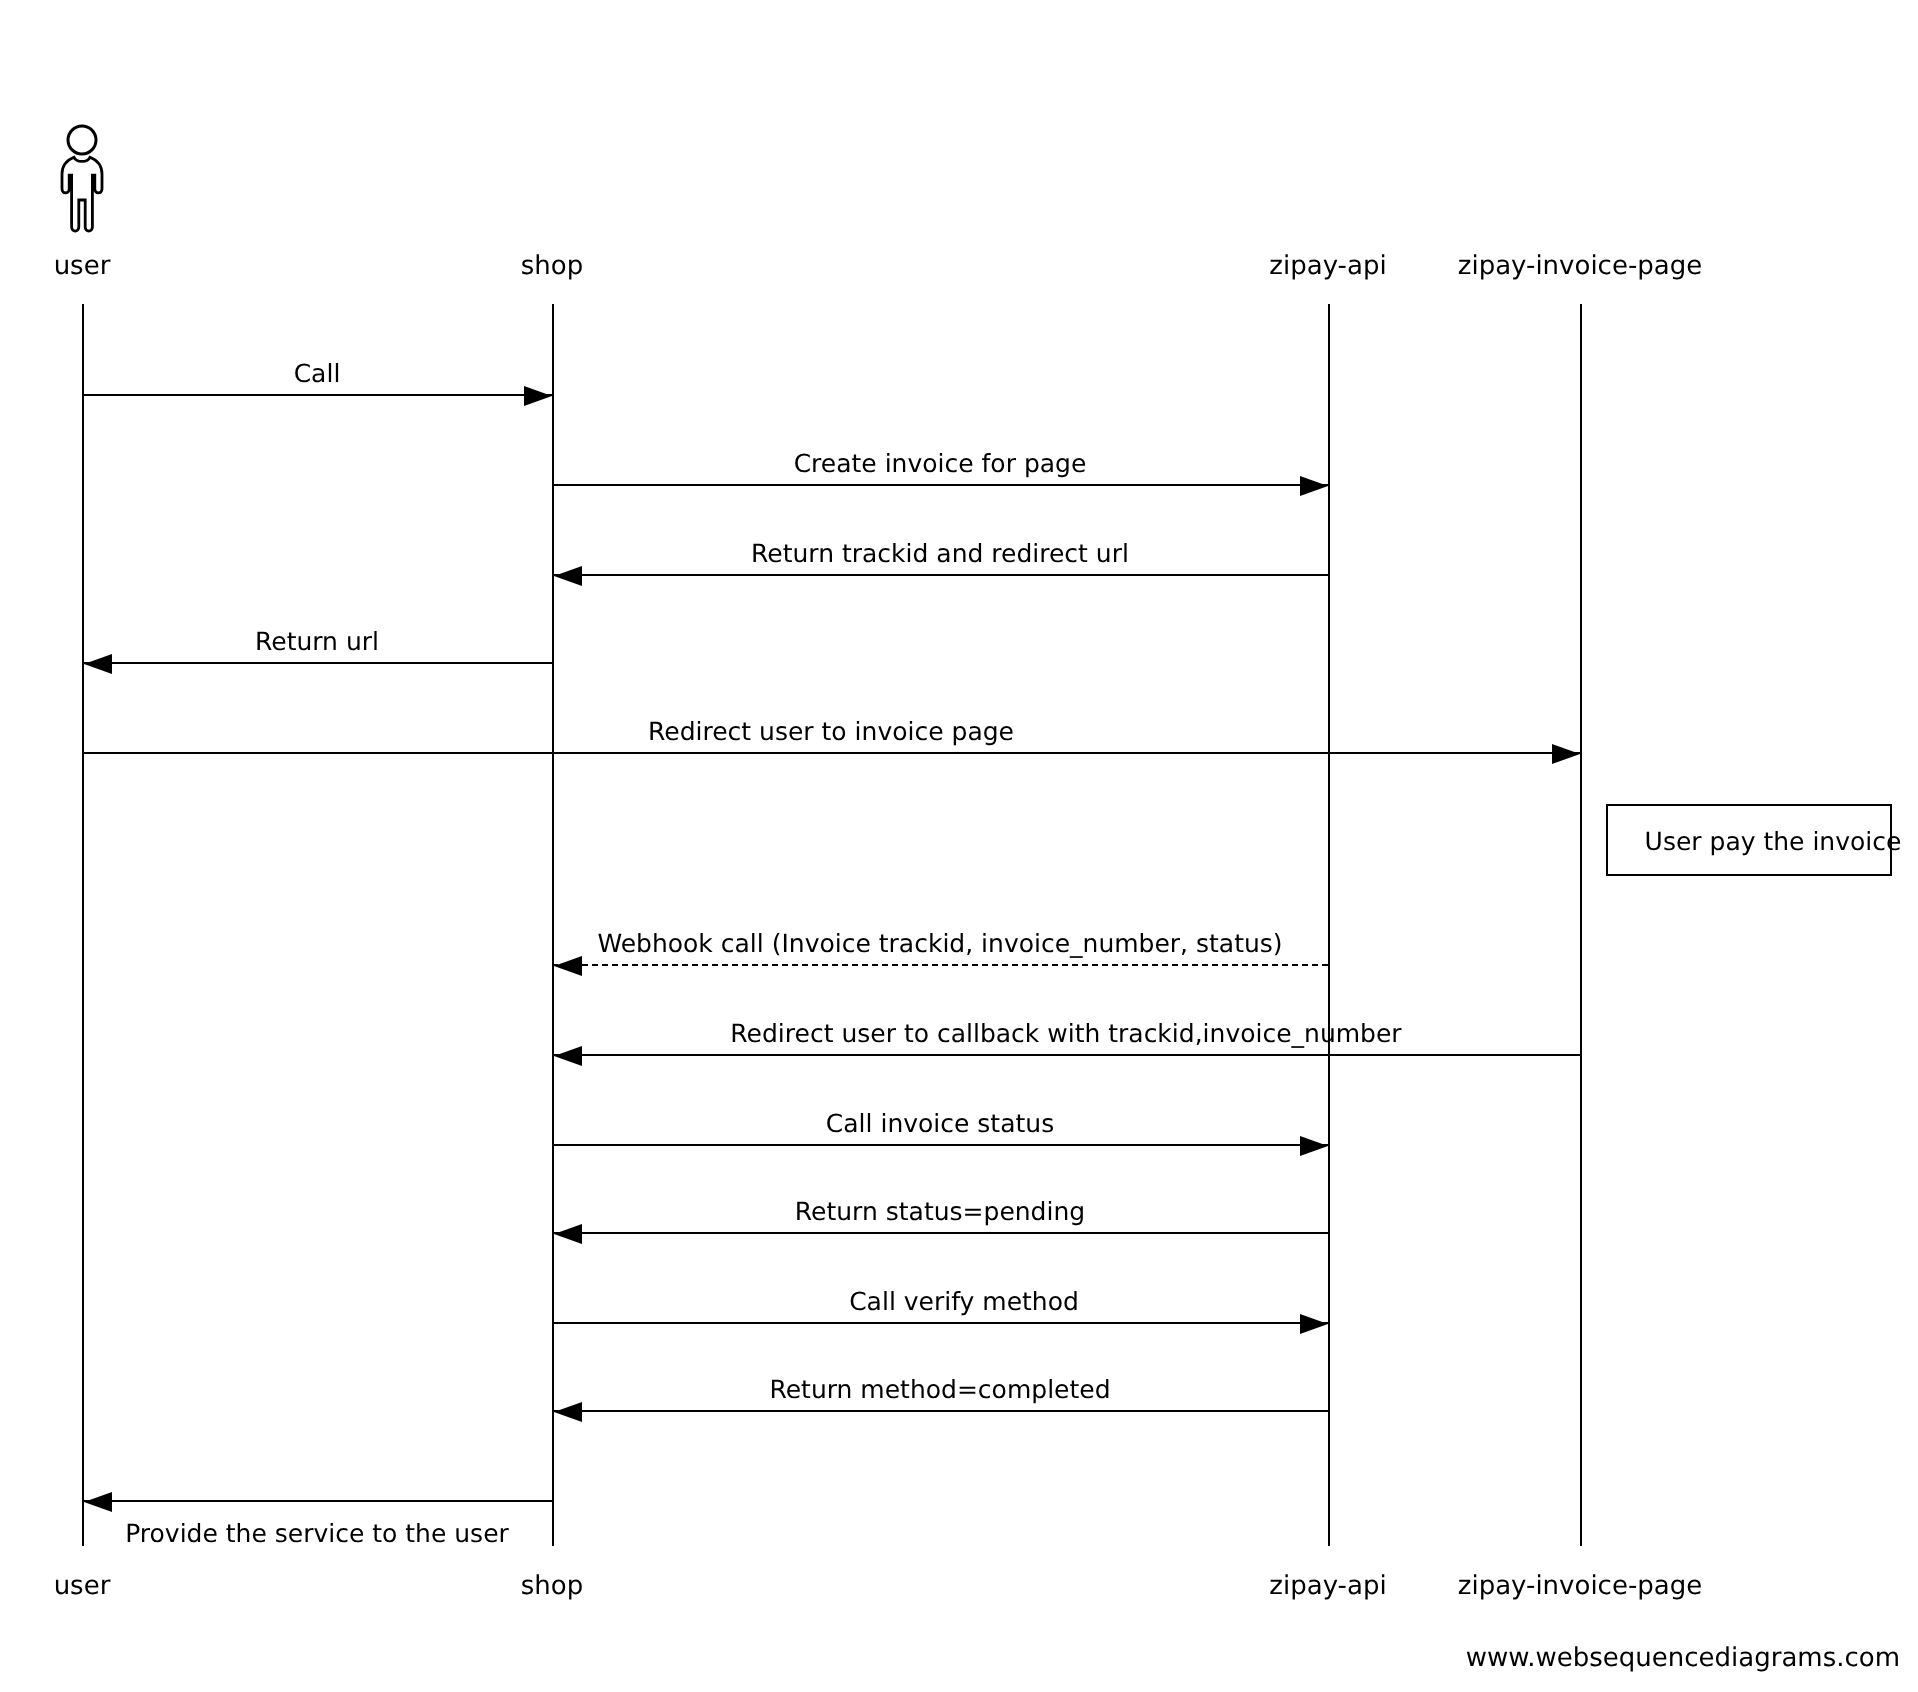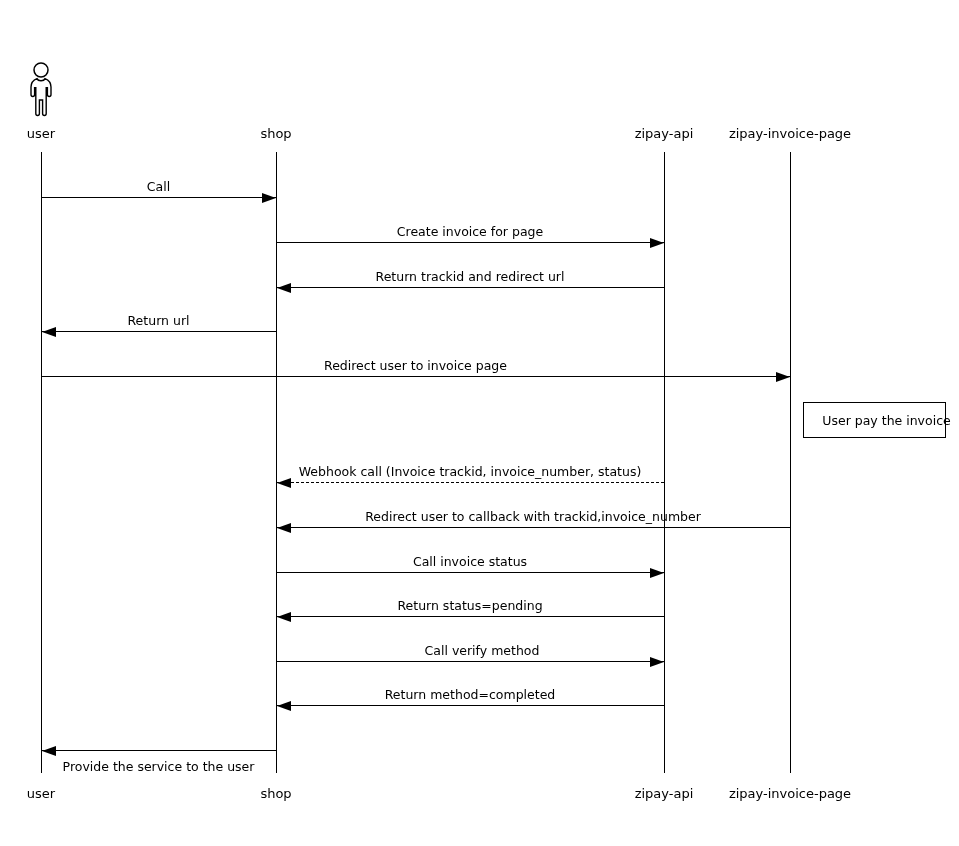--- a/index.html
+++ b/index.html
@@ -158,13 +158,14 @@
         <div class="arrowhead left" style="left: 277px; top: 700.5px;"></div>
         <div class="msg-label" style="left: 470px; top: 687px;">Return method=completed</div>
       </div>
       <div style="position: absolute; left: 0px; top: 0px;">
         <div class="msg-line solid" style="left: 41px; top: 750px; width: 235px;"></div>
         <div class="arrowhead left" style="left: 42px; top: 745.5px;"></div>
         <div class="msg-label" style="left: 158.5px; top: 732px; margin-top: 27px;">Provide the service to the user</div>
       </div>
       <div class="note-box" style="left: 803px; top: 402px; width: 143px; height: 36px;">User pay the invoice</div>
     </div>
+  <div class="watermark">www.websequencediagrams.com</div>
 </div>
 
 </body></html>

